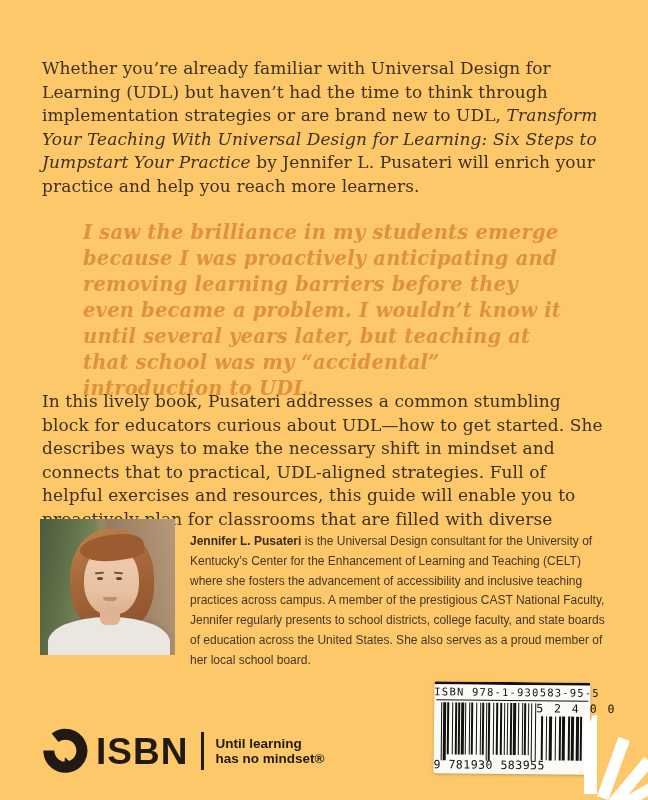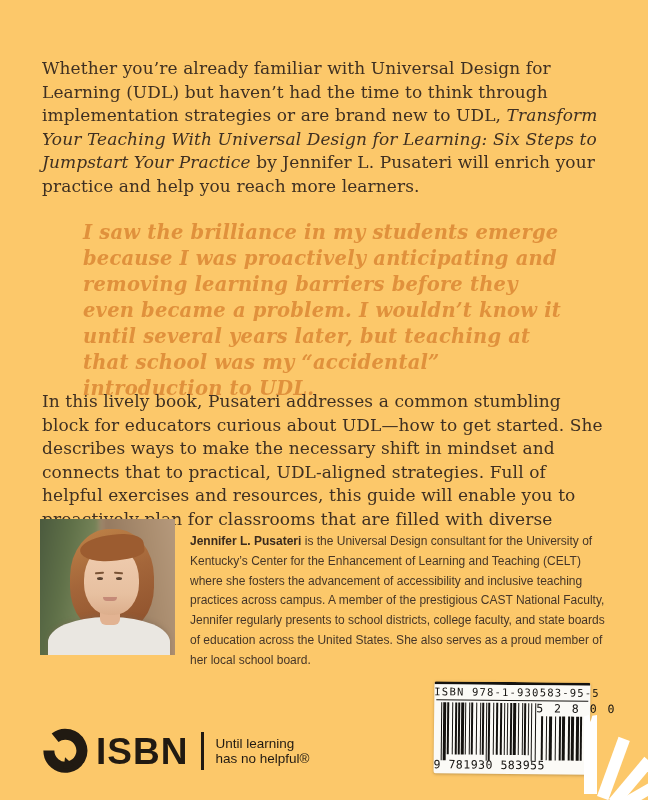--- a/index.html
+++ b/index.html
@@ -79,21 +79,21 @@
   .bio b { color:#3a2b1e; }
   
   .cast { position:absolute; left:42px; top:726px; height:50px; display:flex; align-items:center; }
   .cast-icon { width:46px; height:46px; margin-right:8px; }
   .cast-word {
     font-family:"Liberation Sans", sans-serif; font-weight:bold;
     font-size:37px; letter-spacing:1px; color:#211a12; line-height:1;
   }
   .cast-div { width:3px; height:38px; background:#211a12; margin:0 11px 0 13px; }
   .cast-tag {
-    font-family:"Liberation Sans", sans-serif; font-weight:normal;
+    font-family:"Liberation Sans", sans-serif; font-weight:bold;
     font-size:13.5px; line-height:15.5px; color:#211a12;
   }
   
   .barcode {
     position:absolute; left:434px; top:682px; width:156px; height:89px;
     background:#fbfaf6; border-radius:2px; transform:rotate(0.6deg);
     border-top:3px solid #14120f;
     box-shadow:0 1px 3px rgba(90,60,20,.35);
   }
   .bc-isbn {
@@ -163,21 +163,21 @@
     <svg class="cast-icon" viewBox="0 0 46 46">
       <g fill="none" stroke="#211a12" stroke-width="11">
         <path d="M 9.5 13.5 A 16.5 16.5 0 1 1 7.5 27.5" transform="rotate(18 23 23)"></path>
       </g>
       <path d="M 36 34 A 16.5 16.5 0 0 1 27 40 L 25 29 Z" fill="#211a12" transform="rotate(18 23 23)"></path>
     </svg>
     <div class="cast-word">ISBN</div>
     <div class="cast-div"></div>
     <div class="cast-tag">
       <div>Until learning</div>
-      <div>has no helpful®</div>
+      <div>has no mindset®</div>
     </div>
   </div>
 
   <div class="barcode">
     <div class="bc-isbn">ISBN 978-1-930583-95-5</div>
     <div class="bc-rule"></div>
     <div class="bc-main" id="bc-main">
         <div style="flex: 1 1 0%; background: rgb(20, 18, 15); height: 58px;"></div>
         <div style="flex: 1 1 0%; background: transparent; height: 58px;"></div>
         <div style="flex: 2 1 0%; background: rgb(20, 18, 15); height: 58px;"></div>
@@ -227,21 +227,21 @@
         <div style="flex: 1 1 0%; background: rgb(20, 18, 15); height: 52px;"></div>
         <div style="flex: 1 1 0%; background: transparent; height: 52px;"></div>
         <div style="flex: 2 1 0%; background: rgb(20, 18, 15); height: 52px;"></div>
         <div style="flex: 1 1 0%; background: transparent; height: 52px;"></div>
         <div style="flex: 1 1 0%; background: rgb(20, 18, 15); height: 52px;"></div>
         <div style="flex: 2 1 0%; background: transparent; height: 52px;"></div>
         <div style="flex: 1 1 0%; background: rgb(20, 18, 15); height: 58px;"></div>
         <div style="flex: 2 1 0%; background: transparent; height: 58px;"></div>
         <div style="flex: 1 1 0%; background: rgb(20, 18, 15); height: 58px;"></div>
       </div>
-    <div class="bc-price">5 2 8 0 0</div>
+    <div class="bc-price">5 2 4 0 0</div>
     <div class="bc-addon" id="bc-addon">
         <div style="flex: 1 1 0%; background: rgb(20, 18, 15); height: 44px;"></div>
         <div style="flex: 2 1 0%; background: transparent; height: 44px;"></div>
         <div style="flex: 1 1 0%; background: rgb(20, 18, 15); height: 44px;"></div>
         <div style="flex: 1 1 0%; background: transparent; height: 44px;"></div>
         <div style="flex: 2 1 0%; background: rgb(20, 18, 15); height: 44px;"></div>
         <div style="flex: 2 1 0%; background: transparent; height: 44px;"></div>
         <div style="flex: 1 1 0%; background: rgb(20, 18, 15); height: 44px;"></div>
         <div style="flex: 2 1 0%; background: transparent; height: 44px;"></div>
         <div style="flex: 1 1 0%; background: rgb(20, 18, 15); height: 44px;"></div>

